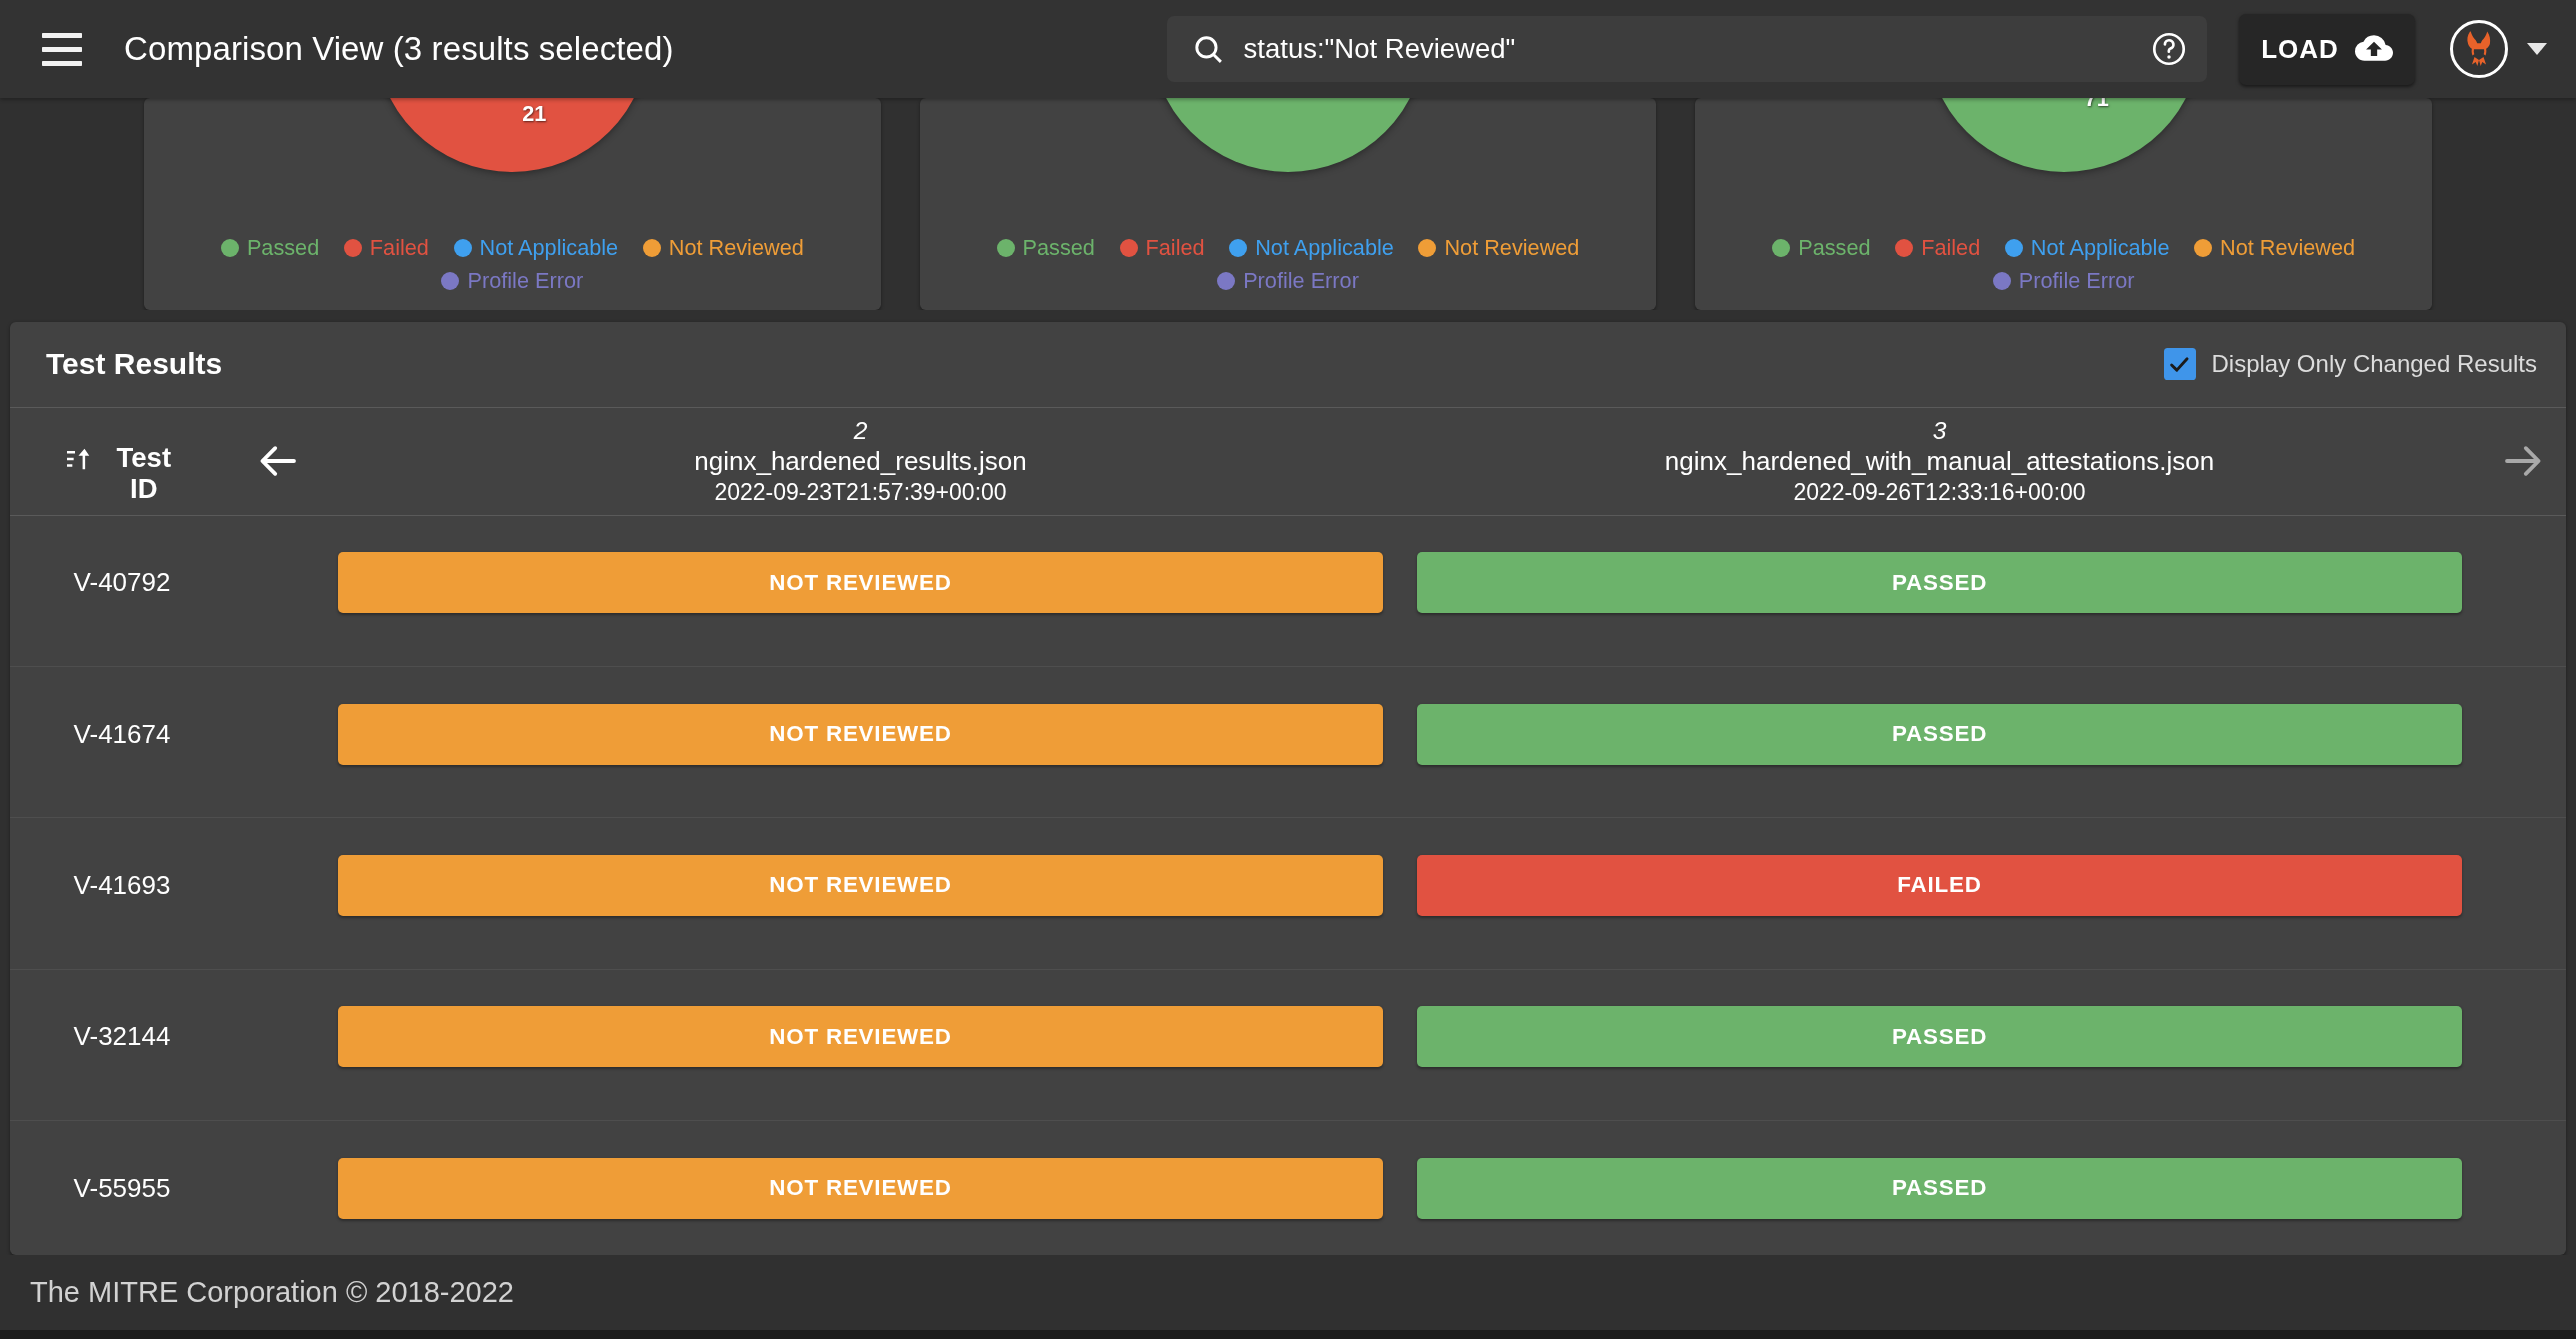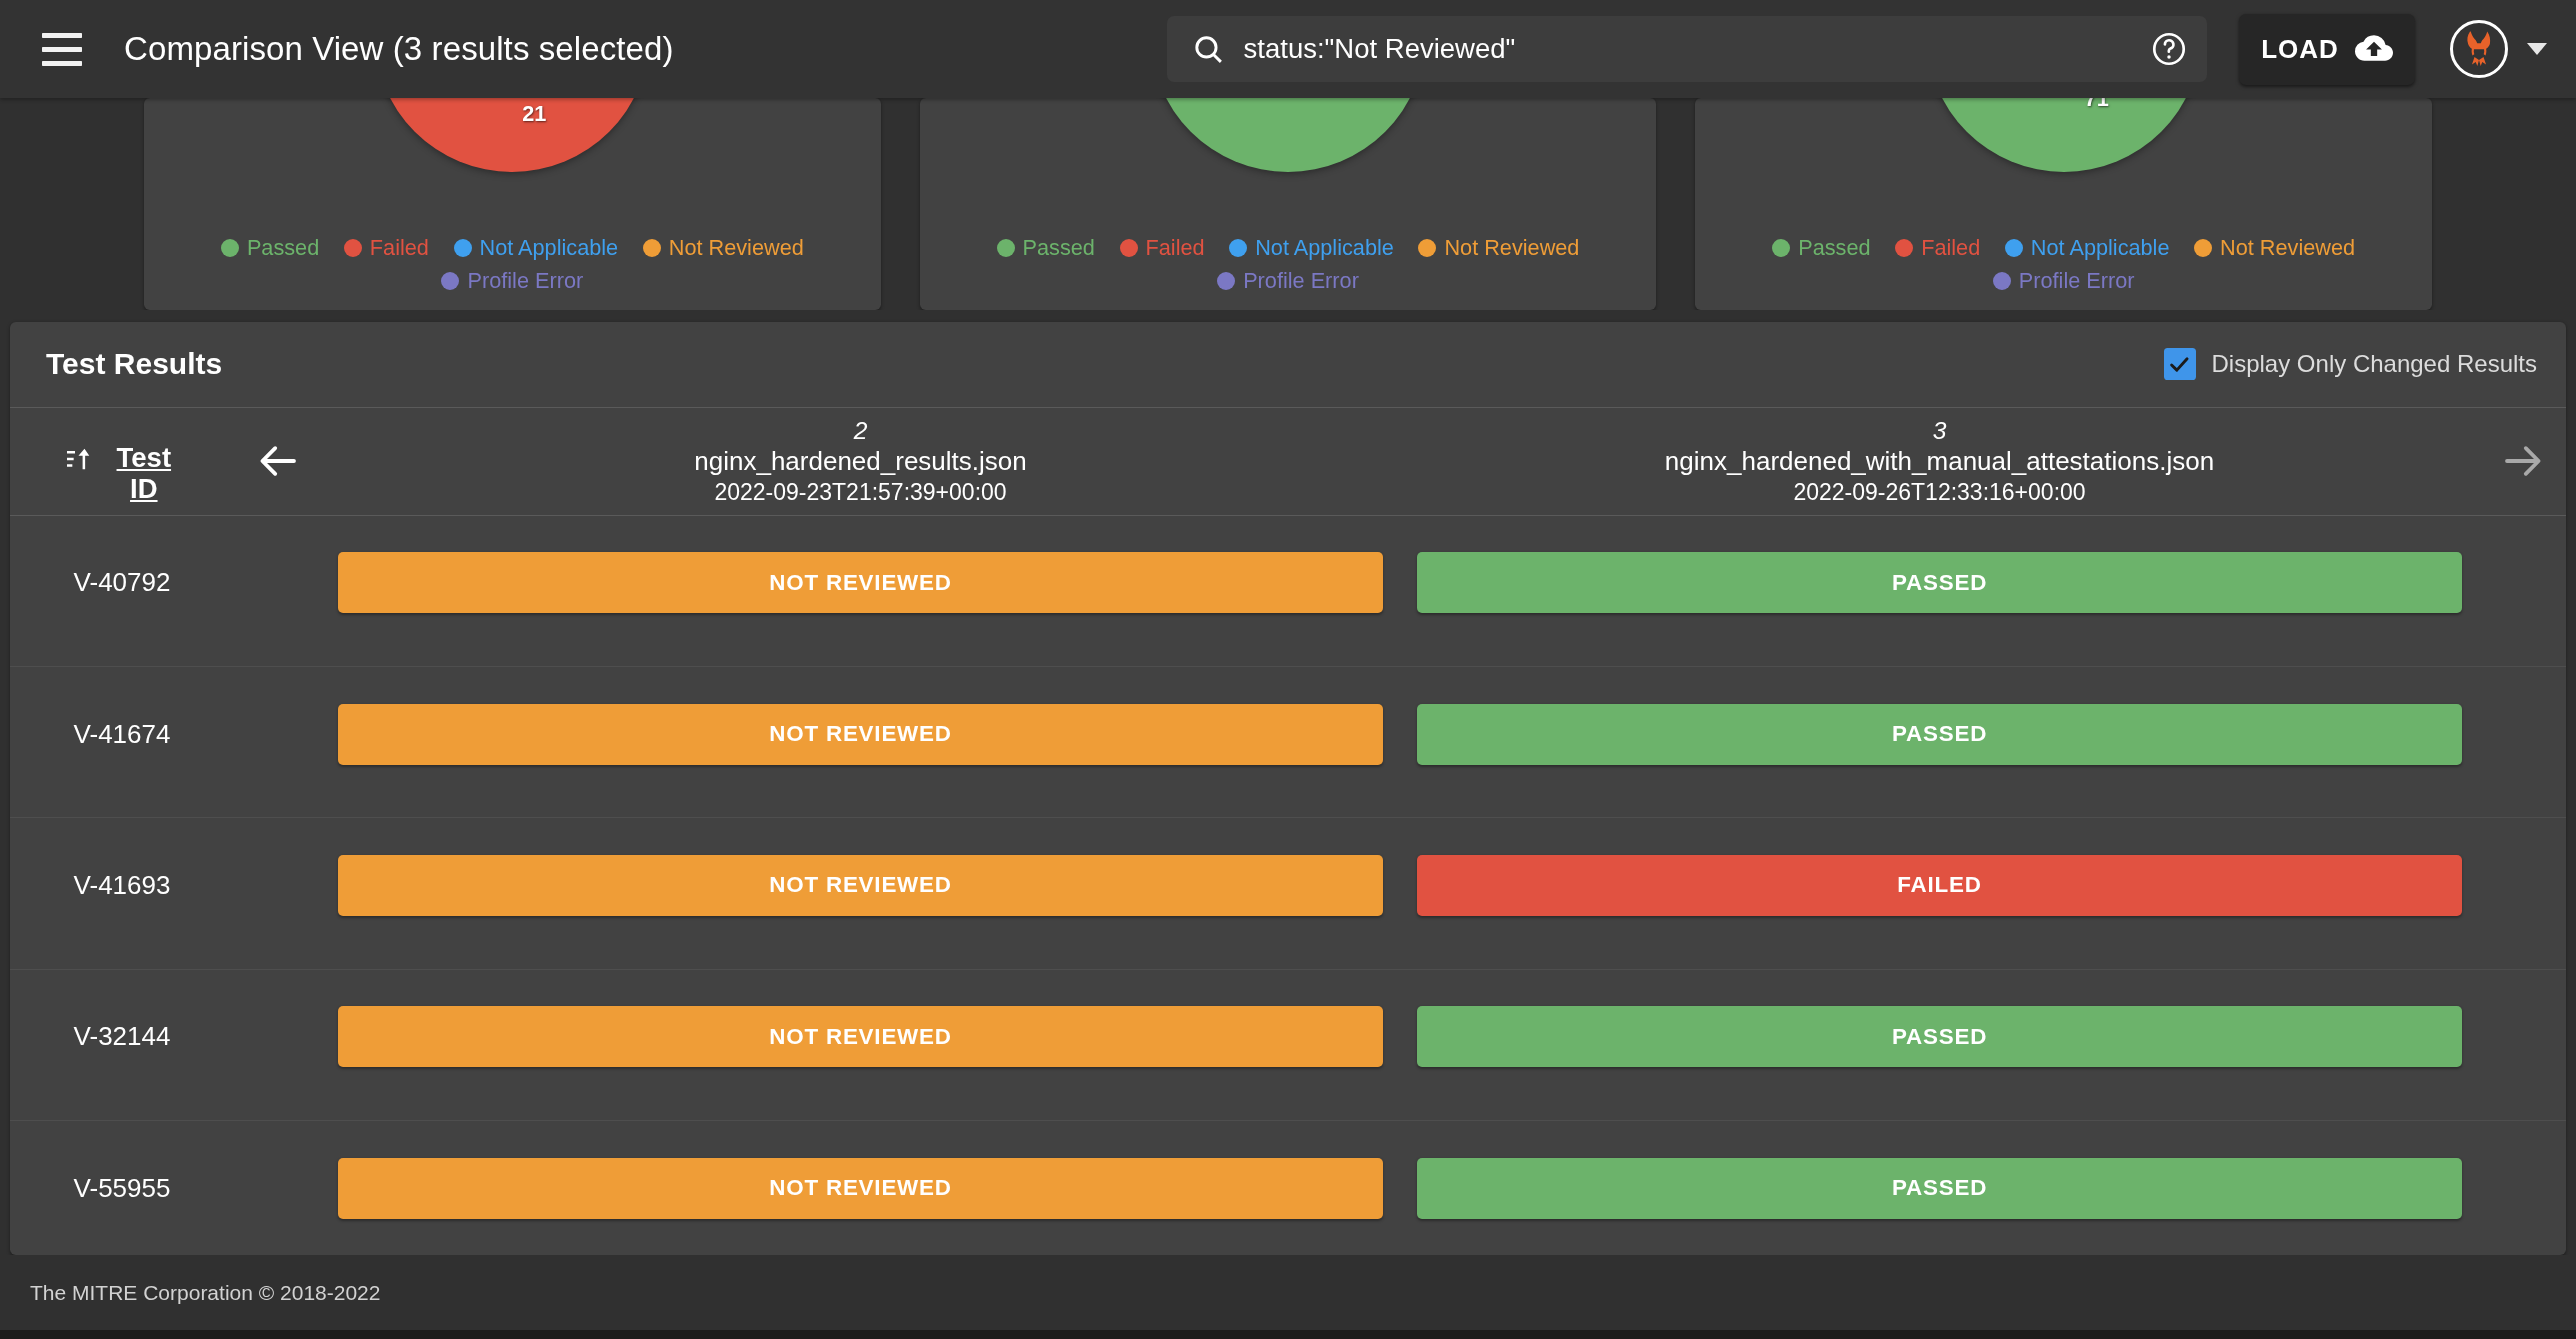--- a/index.html
+++ b/index.html
@@ -198,21 +198,21 @@
     flex: 0 0 224px;
     display: flex;
     align-items: flex-start;
     justify-content: center;
     padding-top: 24.6px;
     gap: 11.6px;
   }
   .sort-icon { width: 32px; height: 32px; flex: 0 0 auto; cursor: pointer; margin-top: 1.4px; }
   .th-testid-label {
     color: #ffffff; font-size: 27.5px; font-weight: 700;
-    width: 75px; text-align: center; line-height: 1.15; text-decoration: underline;
+    width: 75px; text-align: center; line-height: 1.15;
   }
   .nav-arrow { flex: 0 0 87px; display: flex; align-items: center; justify-content: center; cursor: pointer; }
   .nav-arrow svg { width: 48px; height: 48px; }
   .th-col {
     flex: 1 1 0;
     text-align: center;
     color: #ffffff;
     padding: 0 17.3px;
     line-height: 1.22;
   }
@@ -250,21 +250,21 @@
   }
 
   
   .footer {
     flex: 0 0 75px;
     background: #303030;
     display: flex;
     align-items: center;
     padding-left: 30px;
   }
-  .footer-text { color: #d2d2d2; font-size: 21px; text-align: center; }
+  .footer-text { color: #d2d2d2; font-size: 29px; text-align: center; }
   .bottom-strip { flex: 0 0 8.7px; background: #1c1c1c; }
 </style>
 </head>
 <body>
 
 <div class="appbar">
   <div class="hamburger">
     <span></span>
       <span></span>
       <span></span>

